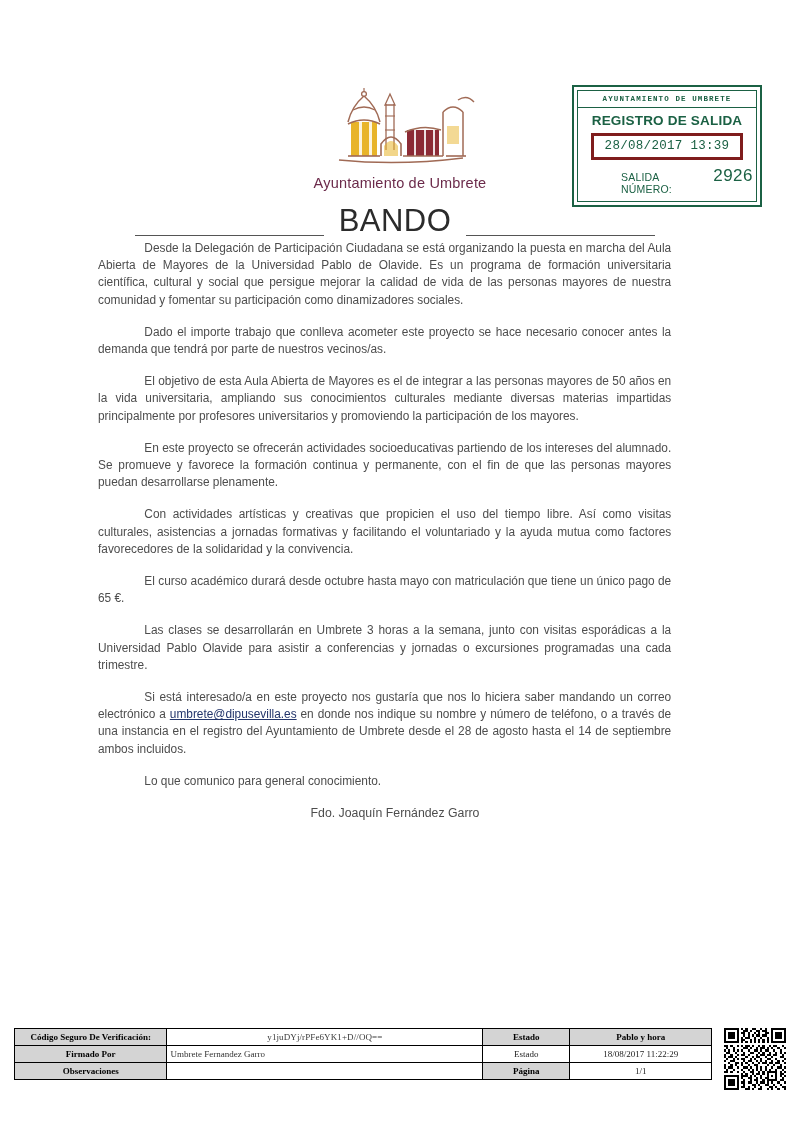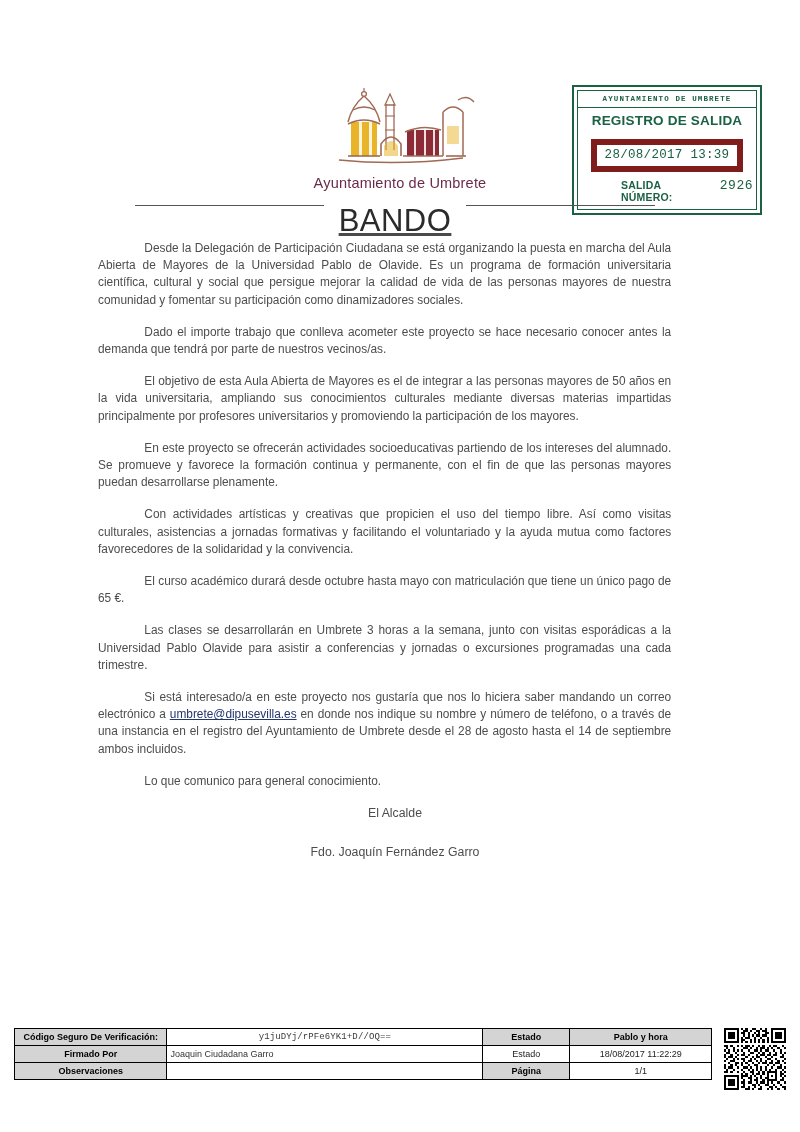--- a/index.html
+++ b/index.html
@@ -76,64 +76,63 @@
     border-bottom: 1px solid #1b6144;
     margin: 0 -3px 5px -3px;
   }
   .stamp-title {
     text-align: center;
     font-family: "Liberation Sans", sans-serif;
     font-size: 13.5px;
     font-weight: bold;
     color: #1b6144;
     letter-spacing: 0.2px;
-    margin-bottom: 11px;
+    margin-bottom: 5px;
   }
   .stamp-datebox {
-    border: 6px solid #7f1d1d;
+    border: 3px solid #7f1d1d;
     margin: 0 10px 5px 10px;
     text-align: center;
     font-family: "Liberation Mono", monospace;
     font-size: 12.5px;
     color: #1b6144;
     padding: 3px 0 4px 0;
     letter-spacing: 0.3px;
   }
   .stamp-numrow {
     display: flex;
     align-items: baseline;
     justify-content: center;
     gap: 14px;
     padding-top: 1px;
   }
   .stamp-numlabel {
     font-family: "Liberation Sans", sans-serif;
     font-size: 10.5px;
-    font-weight: bold;
+    font-weight: normal;
     color: #1b6144;
     letter-spacing: 0.2px;
     margin-left: 40px;
   }
   .stamp-numvalue {
-    font-family: Liberation Mono, monospace;
-    font-size: 13px;
+    font-family: Liberation Sans, sans-serif;
+    font-size: 17px;
     color: #1b6144;
     letter-spacing: 0.5px;
   }
 
   
   .bando-row {
     position: absolute;
     top: 205px;
     left: 135px;
     width: 520px;
     display: flex;
-    align-items: flex-start;
+    align-items: flex-end;
     gap: 8px;
-    text-decoration: underline;
   }
   .bando-rule {
     flex: 1 1 auto;
     height: 1px;
     background: #555;
   }
   .bando-title {
     font-family: "Liberation Sans", sans-serif;
     font-size: 31px;
     color: #2b2b2b;
@@ -206,20 +205,21 @@
   }
   .vtable td {
     border: 1px solid #000;
     height: 16px;
     padding: 0 3px;
     font-size: 9px;
     vertical-align: middle;
     background: #fff;
     overflow: hidden;
     white-space: nowrap;
+    font-family: Liberation Serif, serif;
   }
   .lbl {
     background: #d4d4d4 !important;
     text-align: center;
     font-weight: bold;
     font-size: 9px;
     color: #000;
   }
   .mono {
     font-family: "Liberation Mono", monospace;
@@ -330,42 +330,41 @@
   <p class="para">Con actividades artísticas y creativas que propicien el uso del tiempo libre. Así como visitas culturales, asistencias a jornadas formativas y facilitando el voluntariado y la ayuda mutua como factores favorecedores de la solidaridad y la convivencia.</p>
   <p class="para">El curso académico durará desde octubre hasta mayo  con  matriculación que tiene un único pago de  65 €.</p>
   <p class="para">Las clases se desarrollarán en Umbrete 3 horas a la semana, junto con visitas esporádicas a la Universidad Pablo Olavide para asistir a conferencias y jornadas o excursiones programadas una cada trimestre.</p>
 
   <p class="para"><span>Si está interesado/a en este proyecto nos gustaría que nos lo hiciera saber mandando un correo electrónico a </span><a class="email-link" href="#">umbrete@dipusevilla.es</a><span> en donde nos indique su nombre y número de teléfono, o a través de una instancia en el registro del Ayuntamiento de Umbrete desde el 28 de agosto hasta el 14 de septiembre ambos incluidos.</span></p>
 
   <p class="para">Lo que comunico para general conocimiento.</p>
 </div>
 
 <div class="sign-block">
-  <div class="sign-role">El Alcalde</div>
   <div class="sign-name">Fdo. Joaquín Fernández Garro</div>
 </div>
 
 <div class="footer">
   <table class="vtable">
     <colgroup>
       <col style="width:140px">
       <col style="width:290px">
       <col style="width:80px">
       <col style="width:130px">
     </colgroup>
     <tbody>
       <tr>
         <td class="lbl">Código Seguro De Verificación:</td>
         <td class="mono">y1juDYj/rPFe6YK1+D//OQ==</td>
         <td class="hdr">Estado</td>
         <td class="hdr">Pablo y hora</td>
       </tr>
       <tr>
         <td class="lbl">Firmado Por</td>
-        <td class="plain">Joaquin Ciudadana Garro</td>
+        <td class="plain">Umbrete Fernandez Garro</td>
         <td class="ctr">Estado</td>
         <td class="ctr">18/08/2017 11:22:29</td>
       </tr>
       <tr>
         <td class="lbl">Observaciones</td>
         <td class="plain"></td>
         <td class="hdr">Página</td>
         <td class="ctr">1/1</td>
       </tr>
     </tbody>

